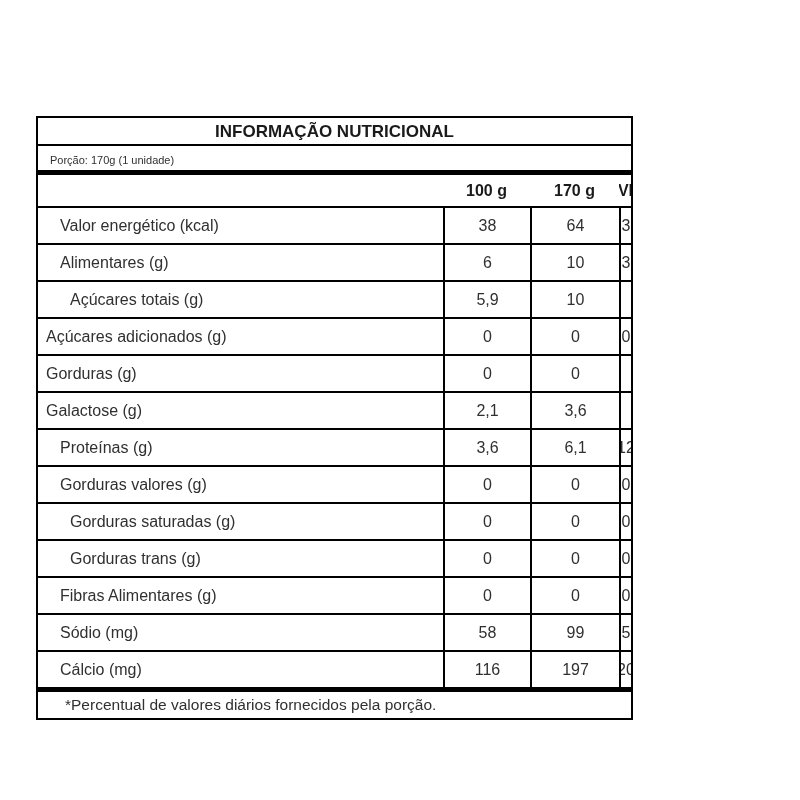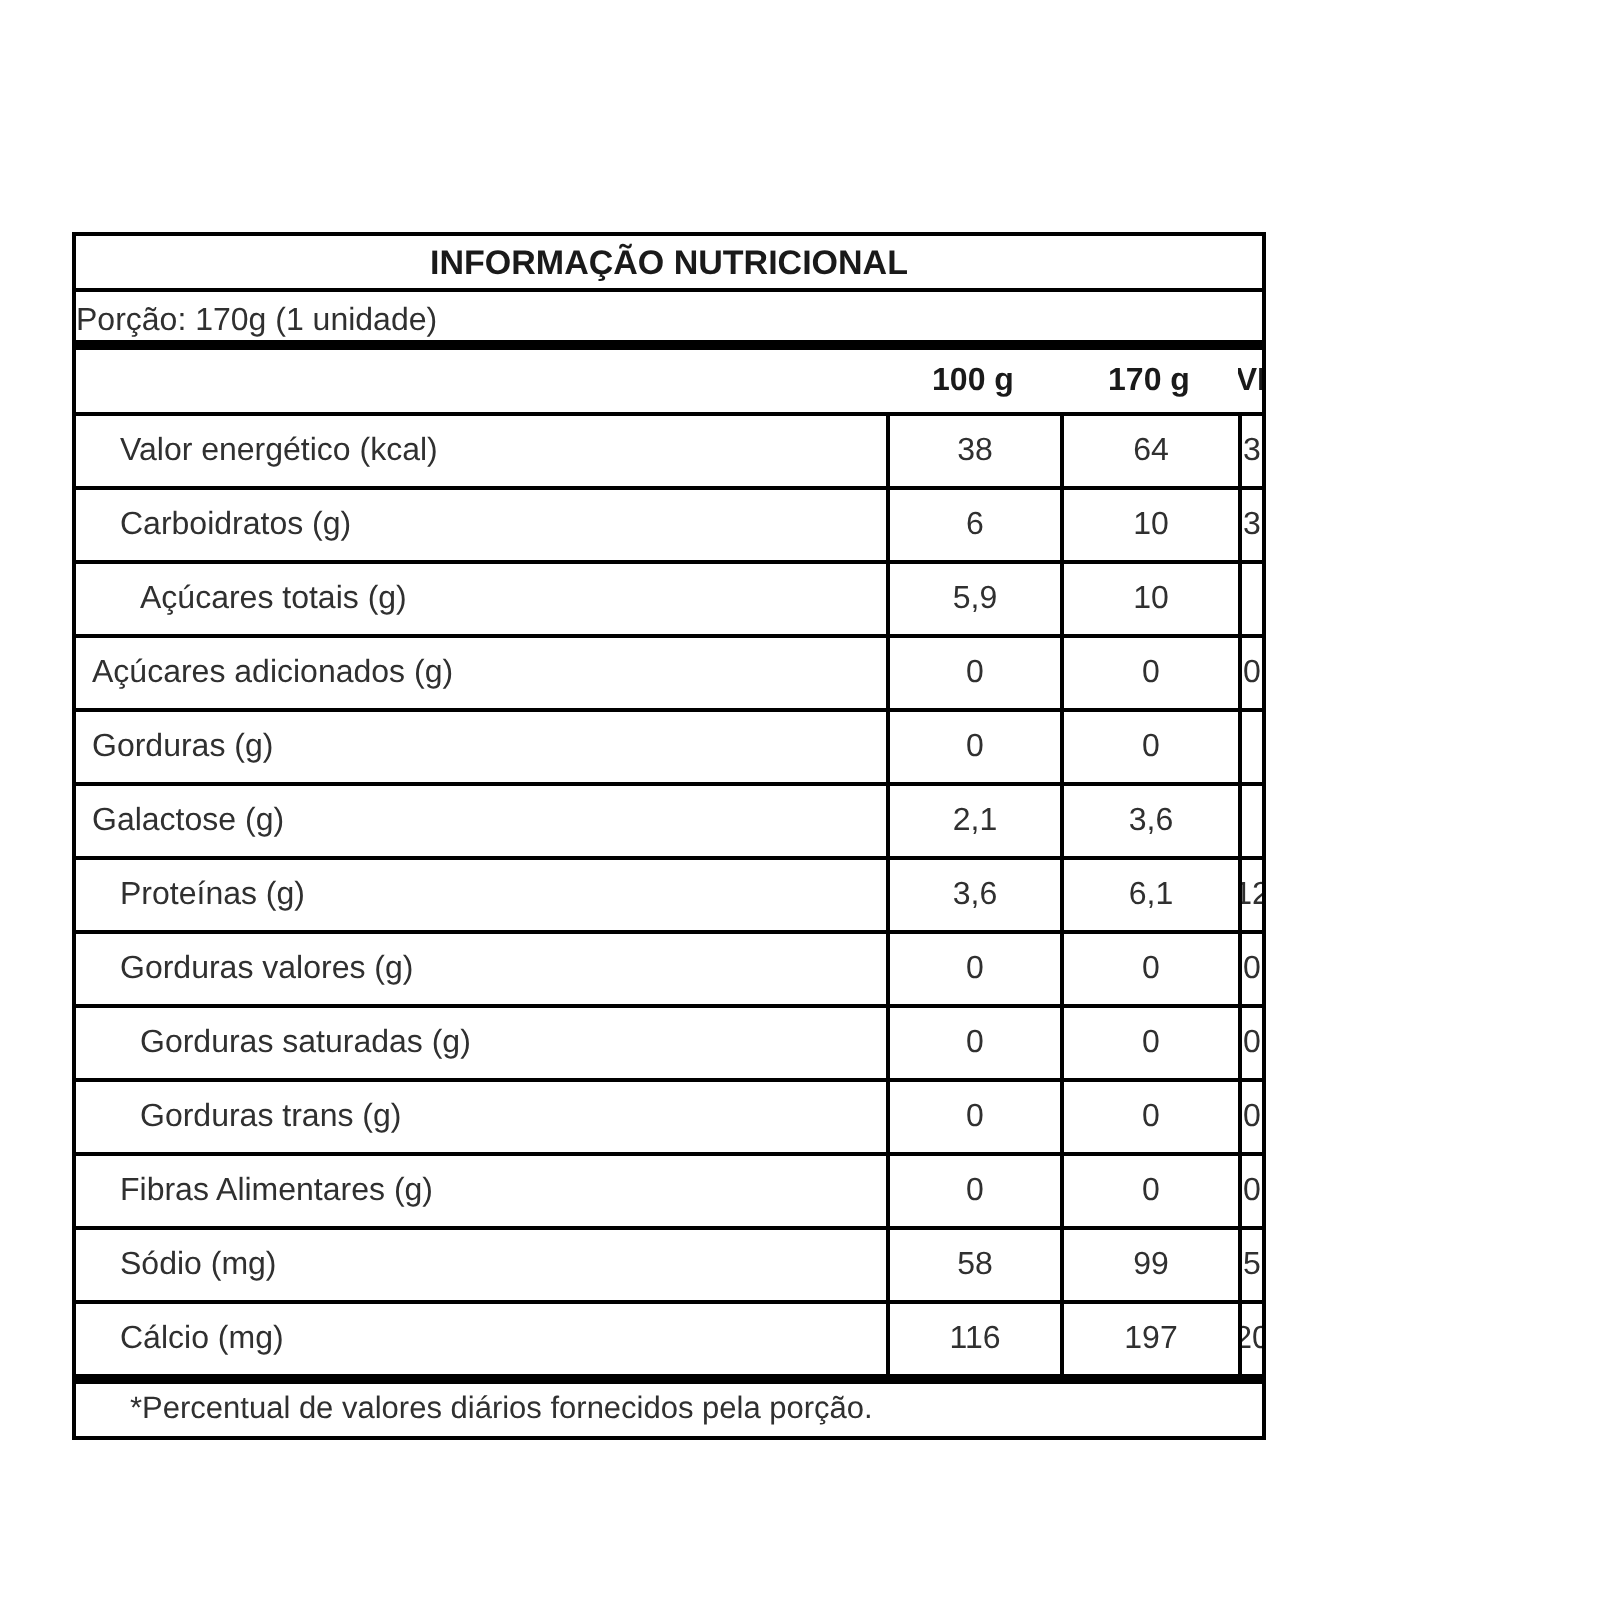--- a/index.html
+++ b/index.html
@@ -22,21 +22,22 @@
     text-align: center;
     font-weight: bold;
     font-size: 17px;
     color: #1a1a1a;
     border-bottom: 2px solid #000;
   }
 
   .serving-row {
     height: 29px;
     line-height: 29px;
-    font-size: 16px;
+    padding-left: 12px;
+    font-size: 11px;
     border-bottom: 5px solid #000;
   }
 
   .header-row, .data-row { display: flex; }
 
   .header-row {
     height: 33px;
     border-bottom: 2px solid #000;
     font-weight: bold;
     color: #1a1a1a;
@@ -86,21 +87,21 @@
 
   <div id="rows-container">
   <div class="data-row">
     <div class="cell label-cell row-label indent-0">Valor energético (kcal)</div>
     <div class="cell val-cell c1">38</div>
     <div class="cell val-cell c2">64</div>
     <div class="cell val-cell c3">3</div>
   </div>
 
   <div class="data-row">
-    <div class="cell label-cell row-label indent-0">Carboidratos (g)</div>
+    <div class="cell label-cell row-label indent-0">Alimentares (g)</div>
     <div class="cell val-cell c1">6</div>
     <div class="cell val-cell c2">10</div>
     <div class="cell val-cell c3">3</div>
   </div>
 
   <div class="data-row">
     <div class="cell label-cell row-label indent-1">Açúcares totais (g)</div>
     <div class="cell val-cell c1">5,9</div>
     <div class="cell val-cell c2">10</div>
     <div class="cell val-cell c3"></div>

